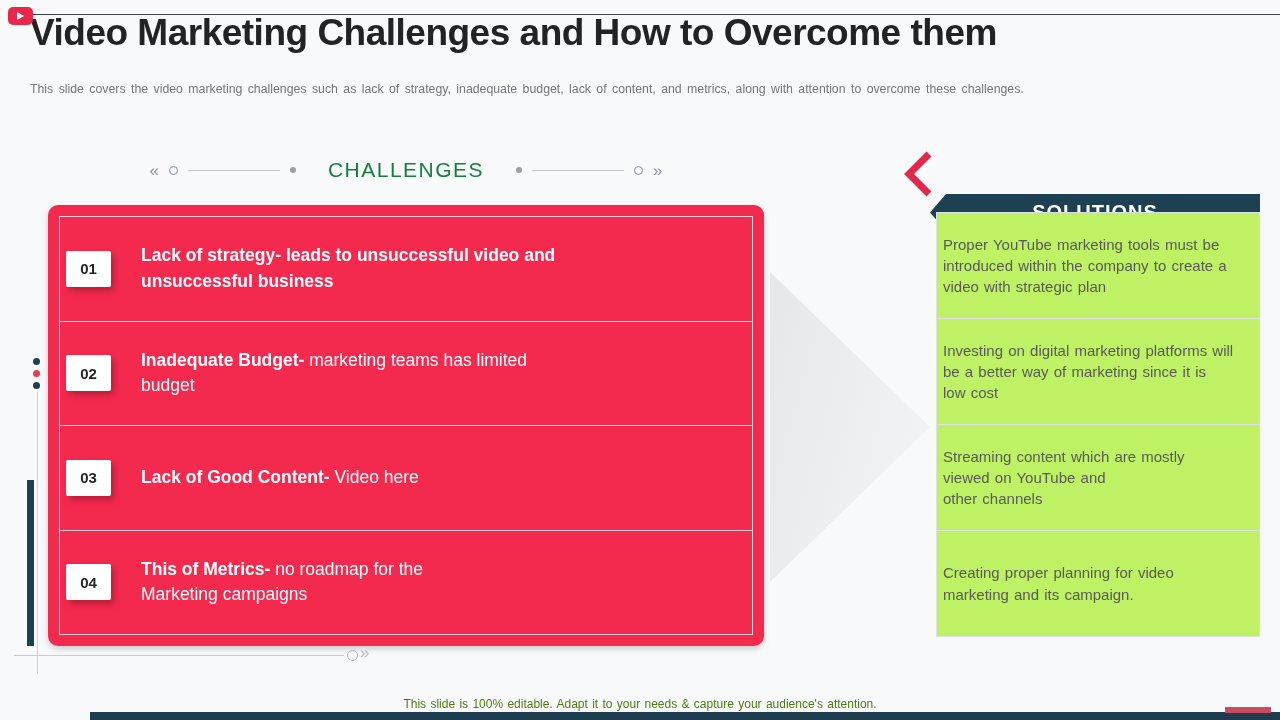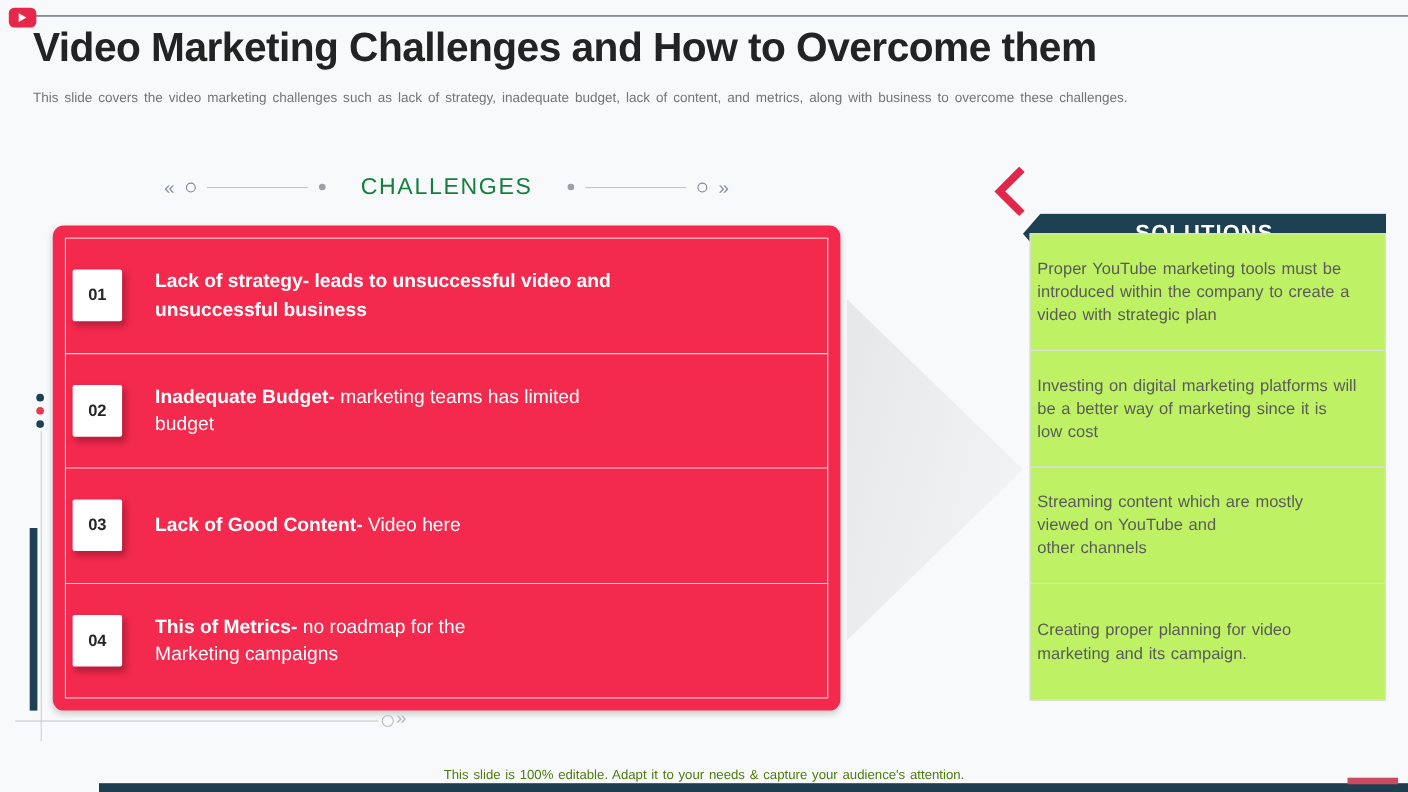--- a/index.html
+++ b/index.html
@@ -6,42 +6,42 @@
   .slide{position:relative;width:1280px;height:720px;background:#f8f9fa;
          font-family:"Liberation Sans",sans-serif;overflow:hidden;}
 
   
   .top-line{position:absolute;left:30px;top:14px;right:0;height:1px;background:#36444f;}
   .yt-icon{position:absolute;left:8px;top:7px;width:25px;height:18px;background:#e8284a;
            border-radius:5px;display:flex;align-items:center;justify-content:center;z-index:2;}
   .yt-icon .tri{width:0;height:0;border-left:7px solid #fff;
                 border-top:4.5px solid transparent;border-bottom:4.5px solid transparent;}
 
-  .title{position:absolute;left:30px;top:22px;font-size:37px;font-weight:700;color:#232323;
+  .title{position:absolute;left:30px;top:12px;font-size:37px;font-weight:700;color:#232323;
          letter-spacing:-0.5px;white-space:nowrap;}
   .subtitle{position:absolute;left:30px;top:82px;font-size:12.3px;color:#757575;word-spacing:2px;white-space:nowrap;}
 
   
   .ch-head{position:absolute;left:48px;top:158px;width:716px;display:flex;align-items:center;
            justify-content:center;gap:10px;}
   .ch-head .label{font-size:21px;font-weight:400;color:#15803d;letter-spacing:1.5px;margin:0 22px;}
   .guill{font-size:17px;color:#8a939c;line-height:1;}
   .deco-line{width:92px;height:1px;background:#c3c8cc;}
   .deco-circle{width:7px;height:7px;border:1.5px solid #7e8a99;border-radius:50%;}
   .deco-dot{width:6px;height:6px;background:#9aa0a6;border-radius:50%;}
 
   
   .red-box{position:absolute;left:48px;top:205px;width:716px;height:441px;background:#f4294e;
            border-radius:10px;box-shadow:0 3px 6px rgba(0,0,0,0.18);}
   .red-inner{position:absolute;left:11px;right:11px;top:11px;bottom:11px;
              border:1px solid rgba(255,255,255,0.8);display:flex;flex-direction:column;}
   .ch-row{flex:1;display:flex;align-items:center;padding-left:6px;
           border-top:1px solid rgba(255,255,255,0.8);}
   .ch-row.first{border-top:none;}
-  .chip{flex:0 0 auto;width:45px;height:47px;background:#fff;border-radius:2px;display:flex;
+  .chip{flex:0 0 auto;width:45px;height:36px;background:#fff;border-radius:2px;display:flex;
         align-items:center;justify-content:center;font-weight:700;font-size:15px;color:#262626;
         box-shadow:3px 4px 6px rgba(110,15,35,0.45);}
   .ch-text{margin-left:30px;color:#fff;font-size:17.5px;line-height:1.45;white-space:pre-line;}
   .ch-name{font-weight:700;}
   .ch-desc{font-weight:400;}
 
   
   .gray-arrow{position:absolute;left:770px;top:272px;width:160px;height:310px;
               background:linear-gradient(105deg,#e6e7e9,#f4f5f6);
               -webkit-clip-path:polygon(0 0,100% 50%,0 100%);clip-path:polygon(0 0,100% 50%,0 100%);}
@@ -80,21 +80,21 @@
 <body>
 
 <div class="slide">
 
   <div class="top-line"></div>
   <div class="yt-icon">
       <div class="tri"></div>
     </div>
 
   <div class="title">Video Marketing Challenges and How to Overcome them</div>
-  <div class="subtitle">This slide covers the video marketing challenges such as lack of strategy, inadequate budget, lack of content, and metrics, along with business to overcome these challenges.</div>
+  <div class="subtitle">This slide covers the video marketing challenges such as lack of strategy, inadequate budget, lack of content, and metrics, along with attention to overcome these challenges.</div>
 
   <div class="ch-head">
     <span class="guill">«</span>
     <span class="deco-circle"></span>
     <span class="deco-line"></span>
     <span class="deco-dot"></span>
     <span class="label">CHALLENGES</span>
     <span class="deco-dot"></span>
     <span class="deco-line"></span>
     <span class="deco-circle"></span>

